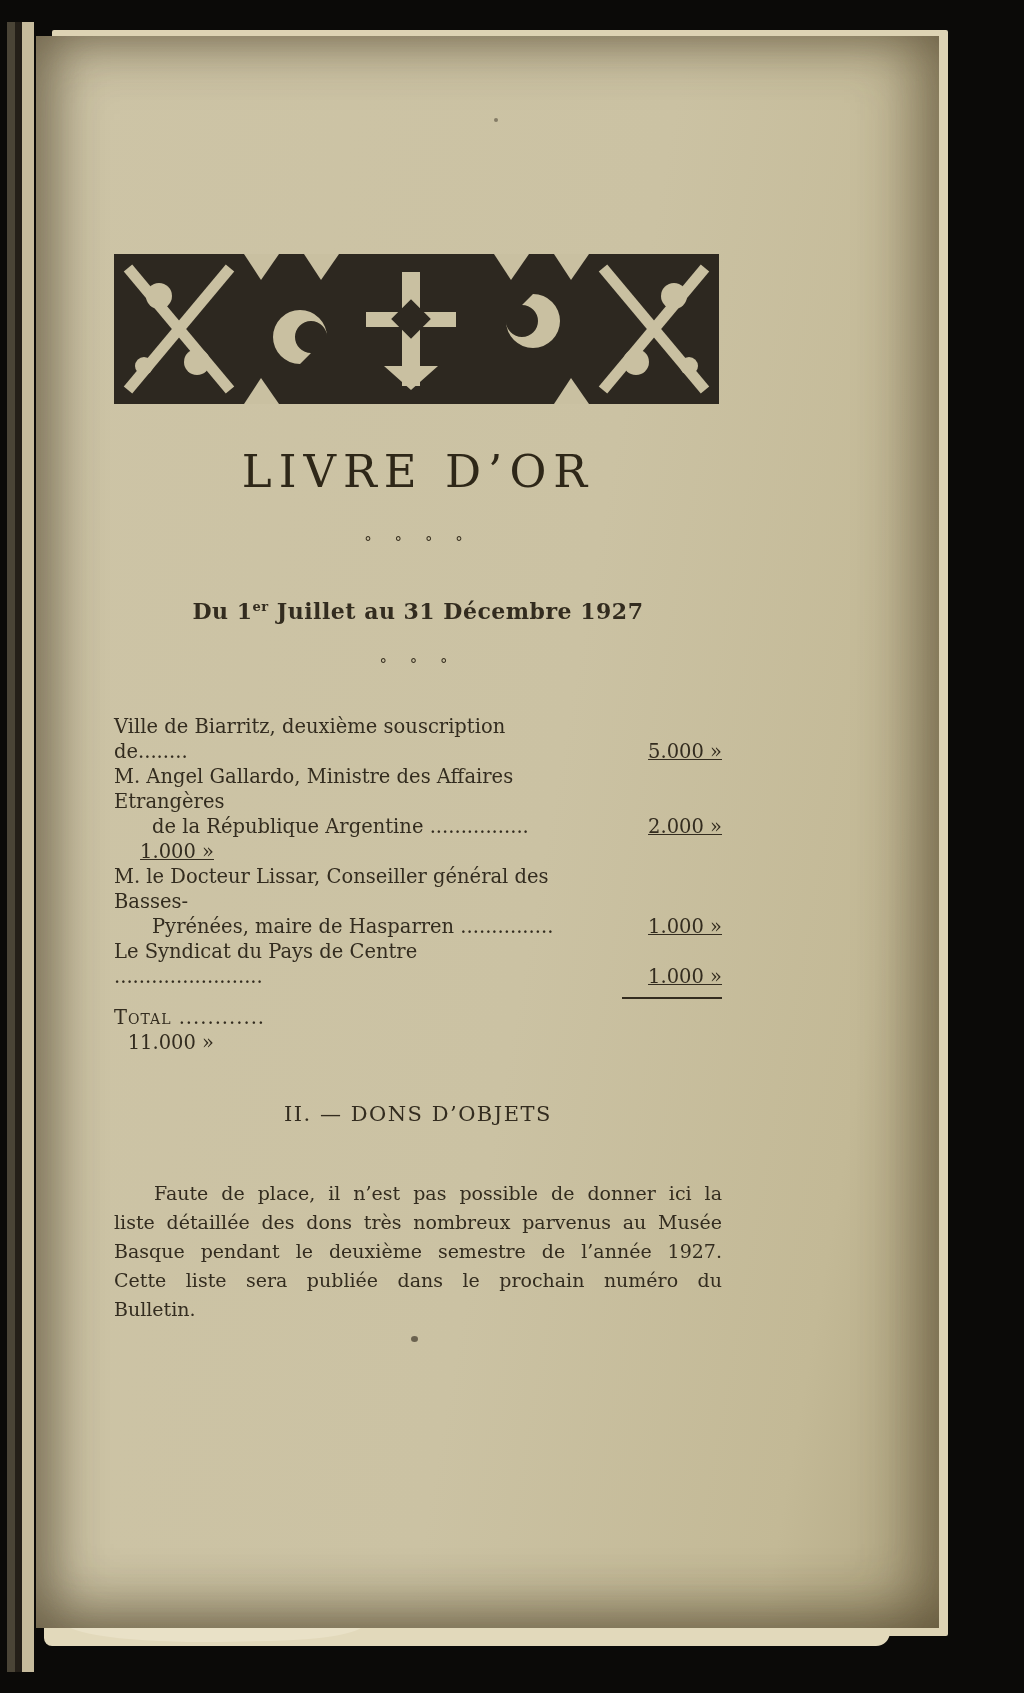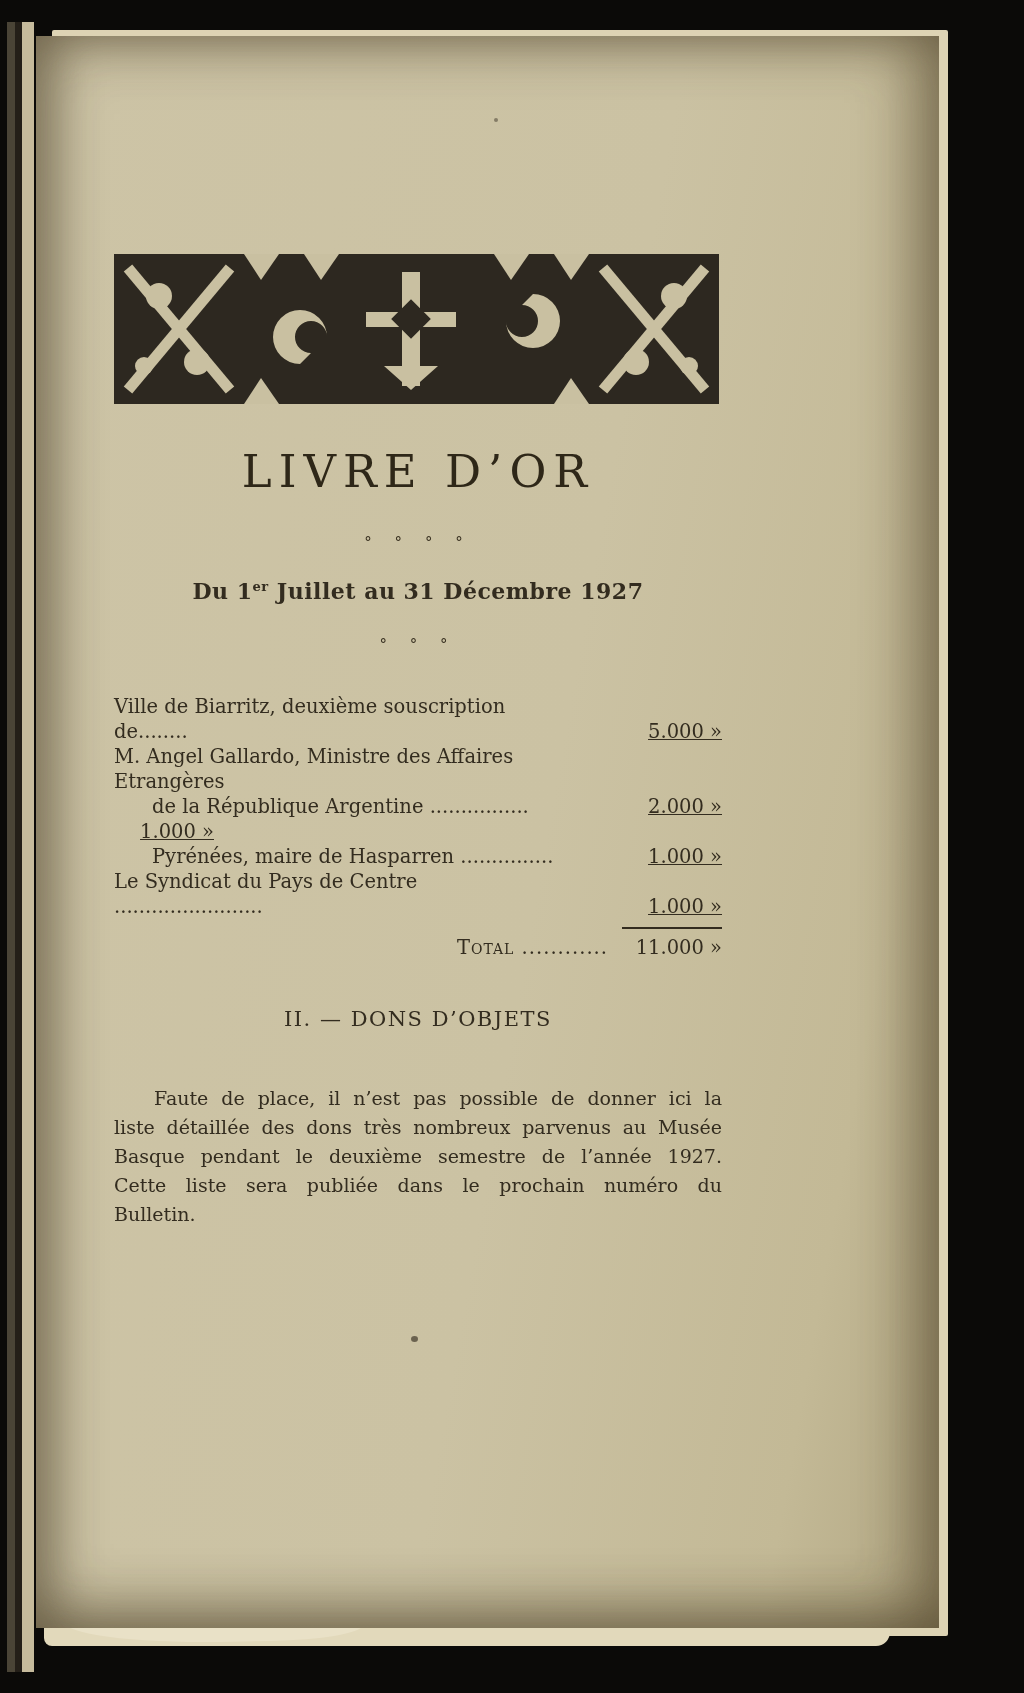--- a/index.html
+++ b/index.html
@@ -81,21 +81,21 @@
     text-align: center;
     font-size: 15px;
     line-height: 20px;
     letter-spacing: 9px;
     color: #3a3222;
   }
   .dots-top { margin-top: 36px; }
   .dots-mid { margin-top: 30px; }
 
   .subtitle {
-    margin-top: 22px;
+    margin-top: 42px;
     text-align: center;
     font-size: 22px;
     line-height: 26px;
     font-weight: 700;
     letter-spacing: 0.5px;
   }
   .subtitle sup { font-size: 13px; }
 
   .section-heading {
     text-align: center;
@@ -127,20 +127,21 @@
     margin-left: auto;
     width: 100px;
     border-top: 2px solid #332c1f;
   }
   .total-row {
     margin-top: 6px;
     display: flex;
     justify-content: flex-end;
     font-size: 19.5px;
     line-height: 25px;
+    flex-direction: column;
   }
   .total-label { font-variant: small-caps; letter-spacing: 1px; padding-right: 14px; }
   .total-amount { width: 100px; text-align: right; white-space: nowrap; }
 
   .body-paragraph {
     margin-top: 52px;
     font-size: 19px;
     line-height: 29px;
     text-align: justify;
     text-indent: 40px;
@@ -221,20 +222,21 @@
         </div>
         <div class="entry-amount">2.000 »</div>
       </div>
 
       <div class="entry">
         <div class="entry-amount">1.000 »</div>
       </div>
 
       <div class="entry">
         <div class="entry-text">
+          <div>M. le Docteur Lissar, Conseiller général des Basses-</div>
           <div class="entry-line2">Pyrénées, maire de Hasparren ...............</div>
         </div>
         <div class="entry-amount">1.000 »</div>
       </div>
 
       <div class="entry">
         <div class="entry-text">
           <div>Le Syndicat du Pays de Centre ........................</div>
         </div>
         <div class="entry-amount">1.000 »</div>

